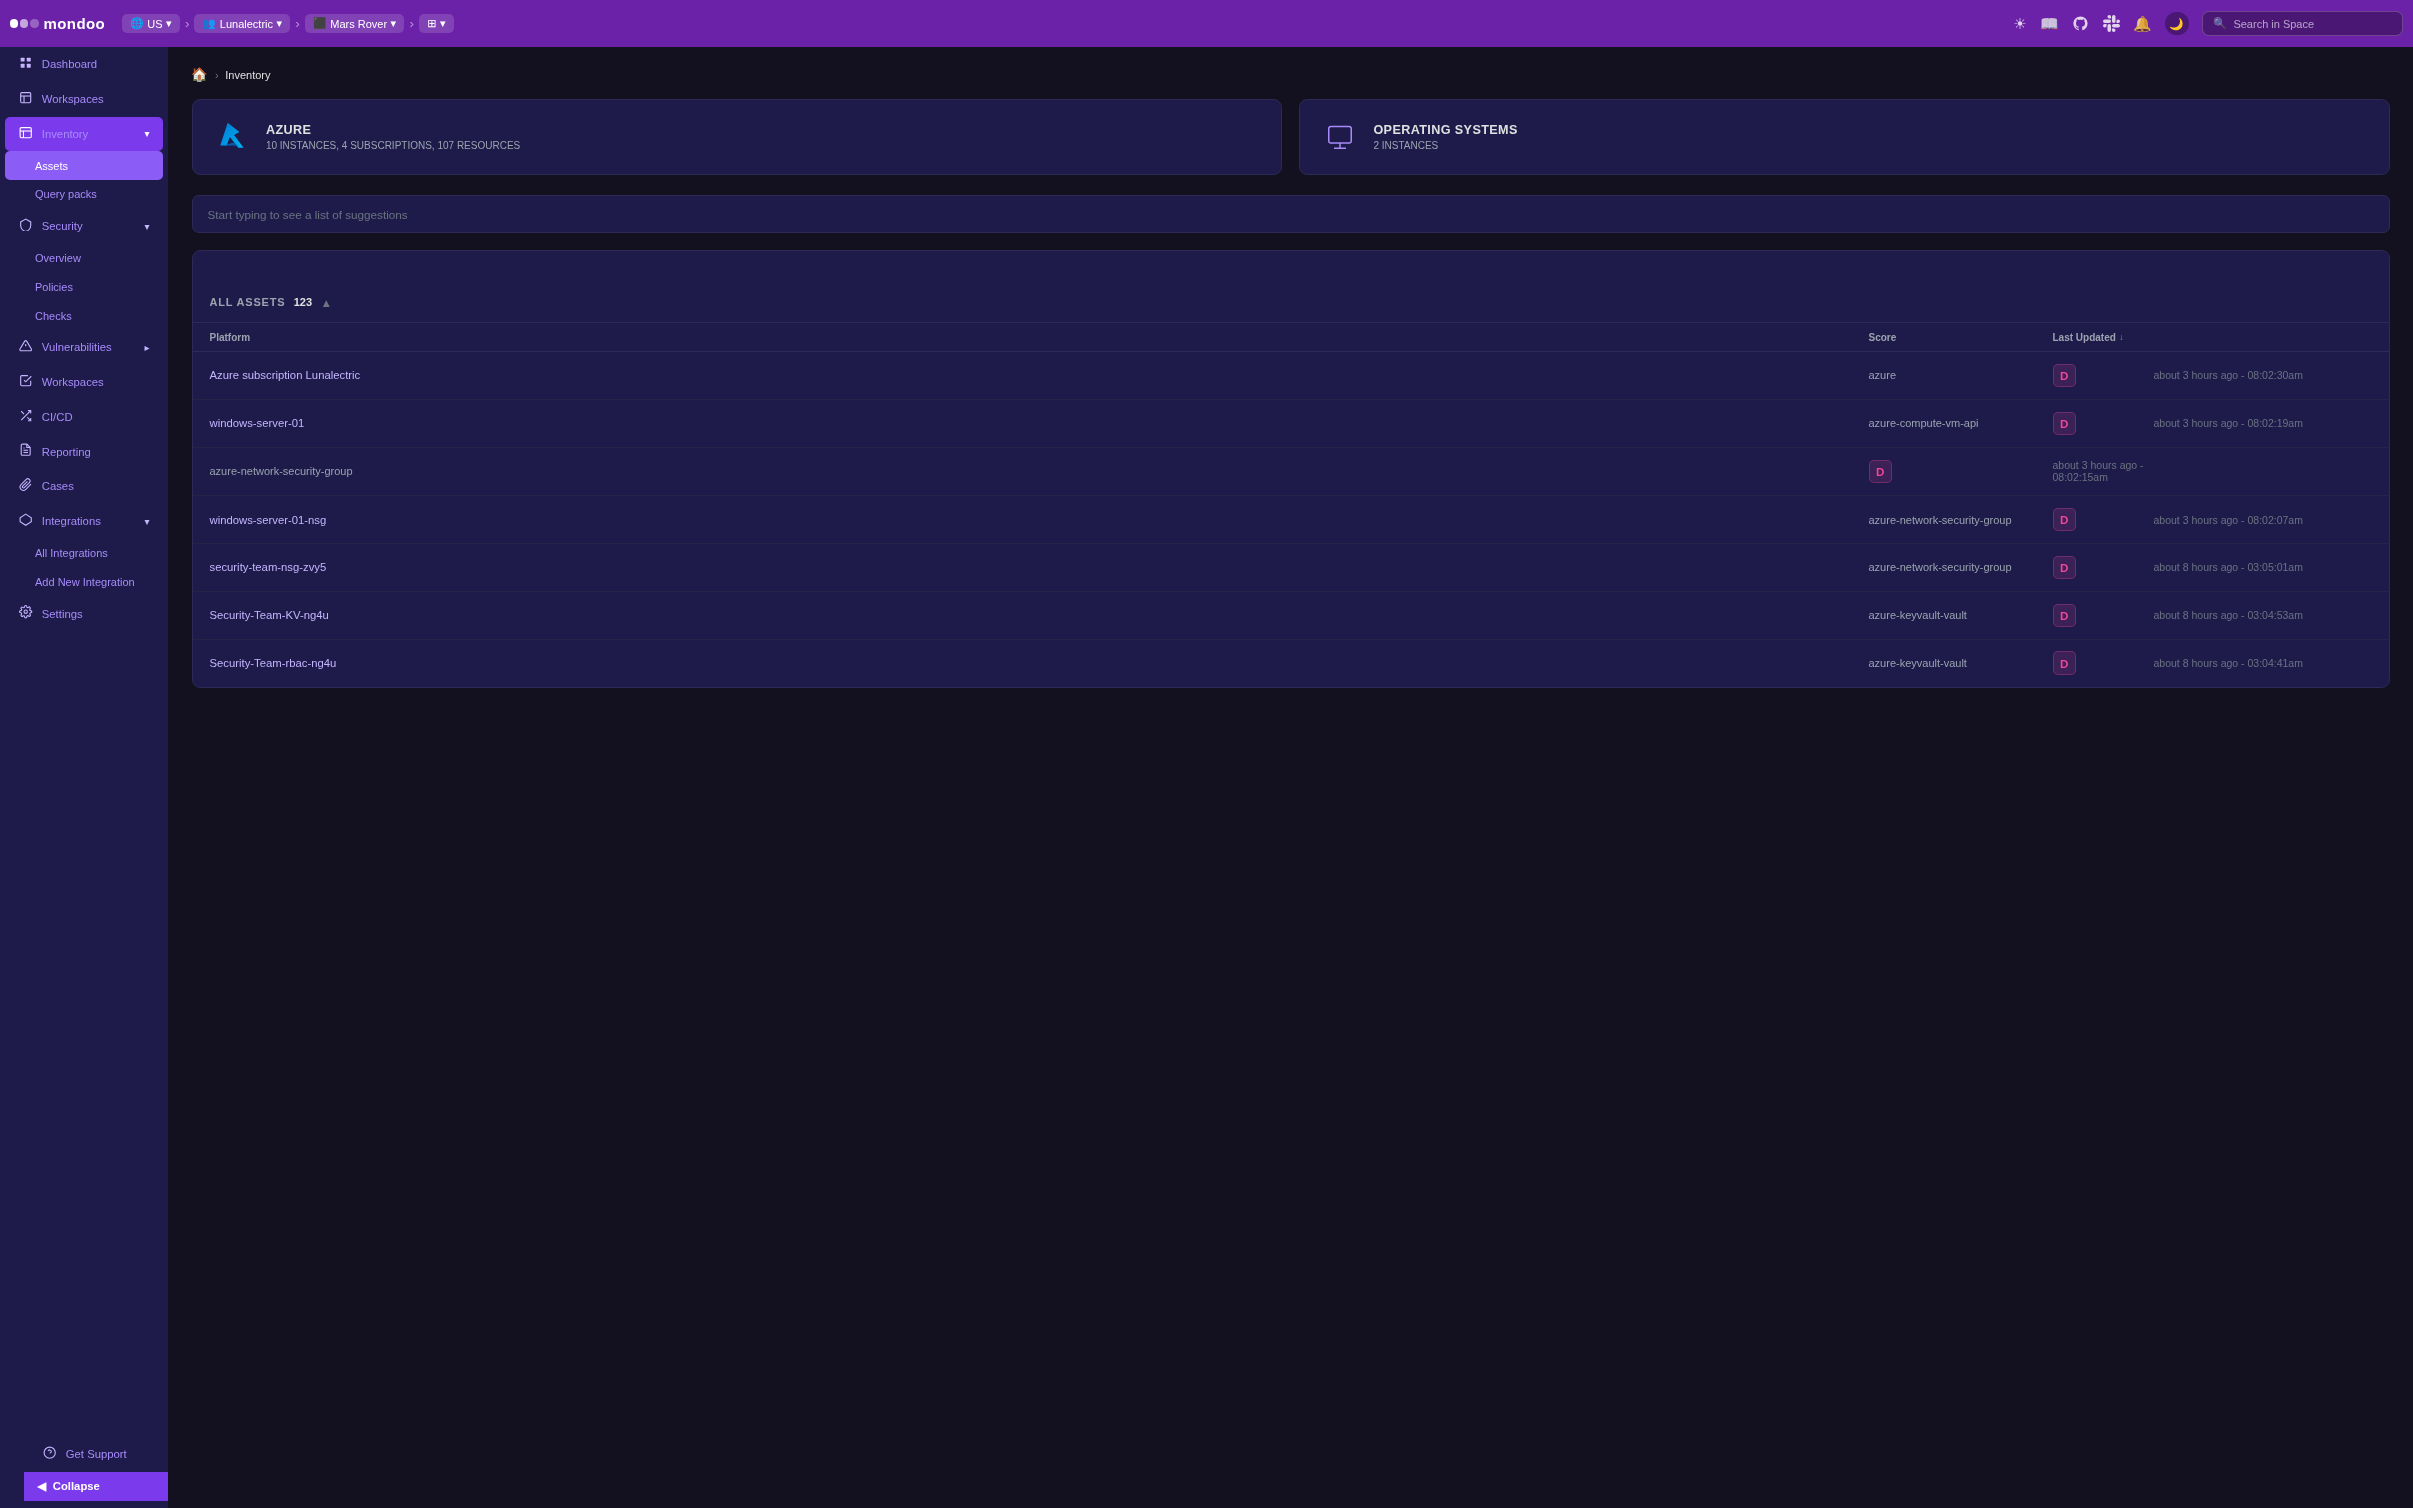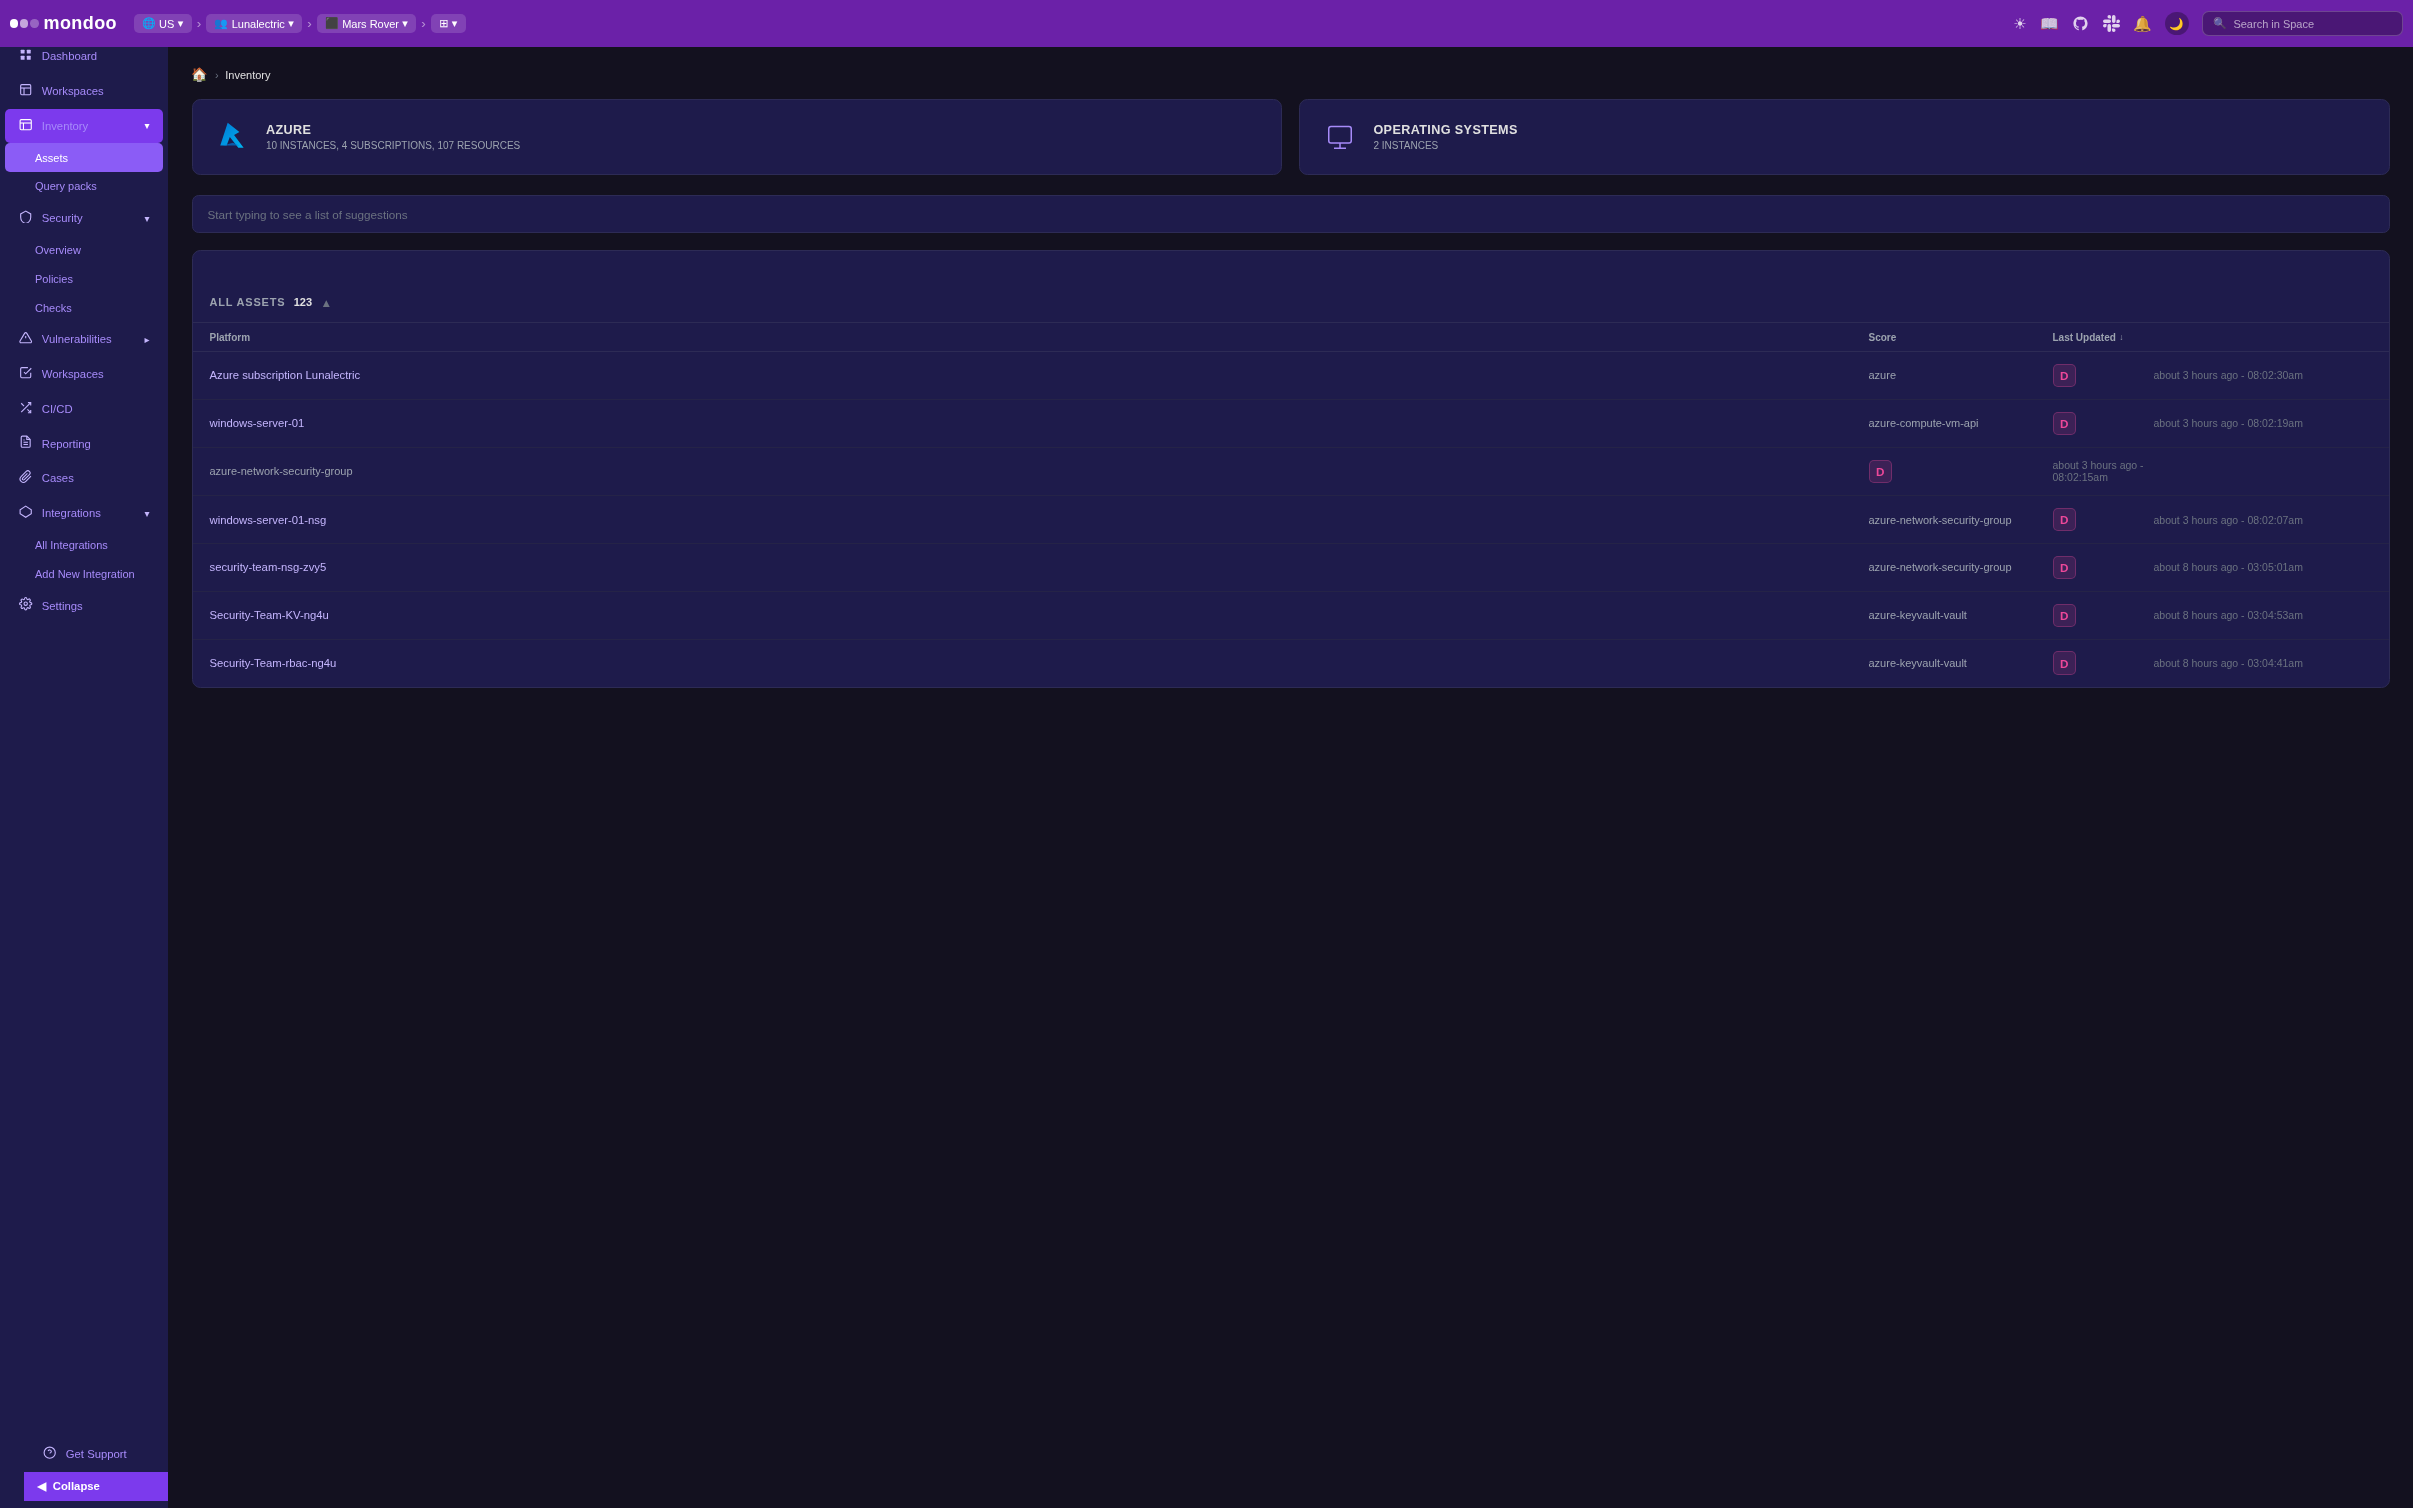--- a/index.html
+++ b/index.html
@@ -36,21 +36,21 @@
     .mondoo-circle {
       width: 8.4px; height: 8.4px;
       border-radius: 50%;
       background: white;
     }
     .mondoo-circle:nth-child(2) { background: rgba(255,255,255,0.6); }
     .mondoo-circle:nth-child(3) { background: rgba(255,255,255,0.3); }
     .mondoo-text {
       color: white;
       font-weight: 700;
-      font-size: 18px;
+      font-size: 15px;
       letter-spacing: 0.4px;
     }
     .topbar-breadcrumb {
       display: flex;
       align-items: center;
       gap: 5px;
     }
     .breadcrumb-item {
       display: flex;
       align-items: center;
@@ -95,21 +95,21 @@
       border-radius: 6.7px;
       padding: 5px 10px;
       gap: 6.7px;
       width: 201px;
       cursor: text;
     }
     .search-bar span { color: rgba(255,255,255,0.6); font-size: 11px; }
     
     #sidebar {
       position: fixed;
-      top: 39px; left: 0; bottom: 0;
+      top: 47px; left: 0; bottom: 0;
       width: 168px;
       background: #1e1b4b;
       display: flex;
       flex-direction: column;
       overflow-y: auto;
       z-index: 90;
     }
     .sidebar-item {
       display: flex;
       align-items: center;

